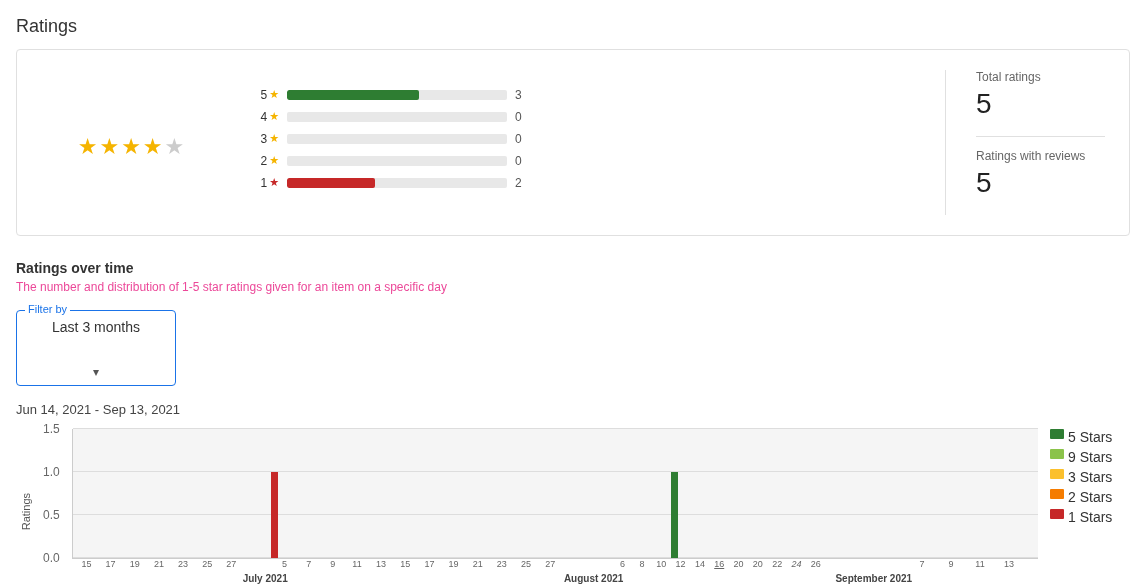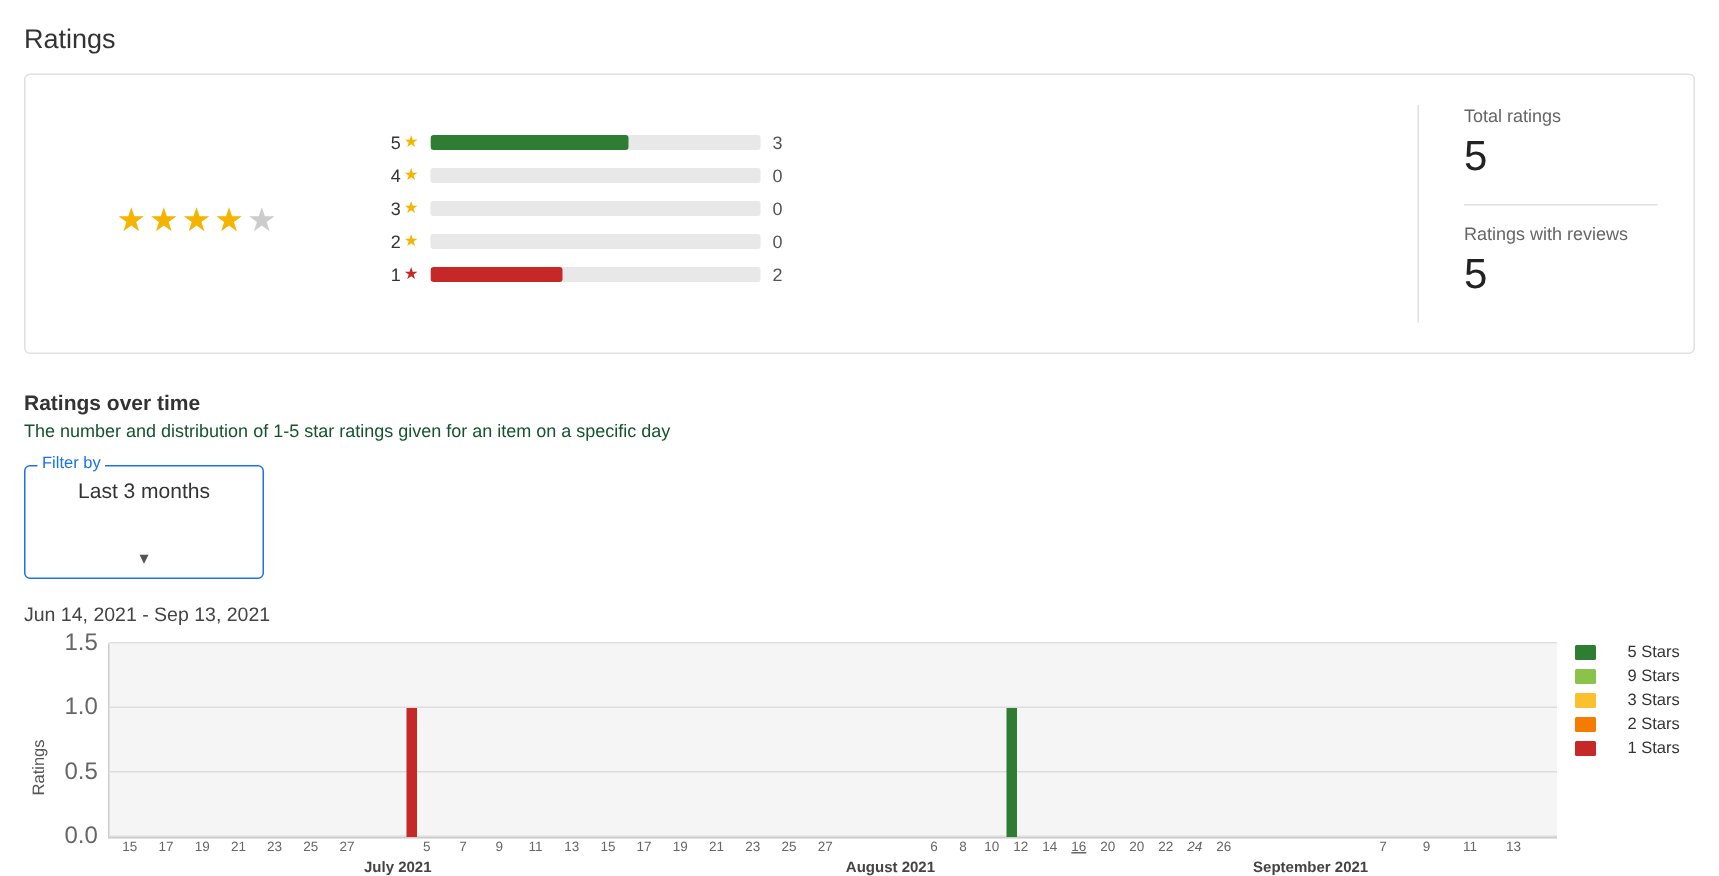--- a/index.html
+++ b/index.html
@@ -99,21 +99,21 @@
     .divider { border: none; border-top: 1px solid #e0e0e0; margin: 12px 0; }
 
     .section-title {
       font-size: 14px;
       font-weight: 600;
       margin-top: 24px;
       margin-bottom: 4px;
     }
     .section-subtitle {
       font-size: 12px;
-      color: #14532d;
+      color: #ec4899;
       margin-bottom: 16px;
     }
     .filter-box {
       border: 1px solid #1a73e8;
       border-radius: 4px;
       display: inline-flex;
       flex-direction: column;
       padding: 4px 10px 6px 10px;
       position: relative;
       margin-bottom: 16px;
@@ -173,41 +173,41 @@
     }
     .grid-line {
       position: absolute;
       left: 0;
       right: 0;
       border-top: 1px solid #ddd;
     }
     .y-tick {
       position: absolute;
       left: -30px;
-      font-size: 16px;
+      font-size: 12px;
       color: #666;
       transform: translateY(-50%);
     }
     .chart-bar {
       position: absolute;
       bottom: 0;
       width: 6px;
     }
     .legend {
       display: flex;
       flex-direction: column;
       gap: 4px;
       min-width: 80px;
       padding-top: 0;
     }
     .legend-item {
       display: flex;
-      align-items: center;
-      gap: 21px;
-      font-size: 11px;
+      align-items: flex-start;
+      gap: 4px;
+      font-size: 14px;
     }
     .legend-color {
       width: 14px;
       height: 10px;
       border-radius: 1px;
     }
   </style>
 </head>
 <body>
 

